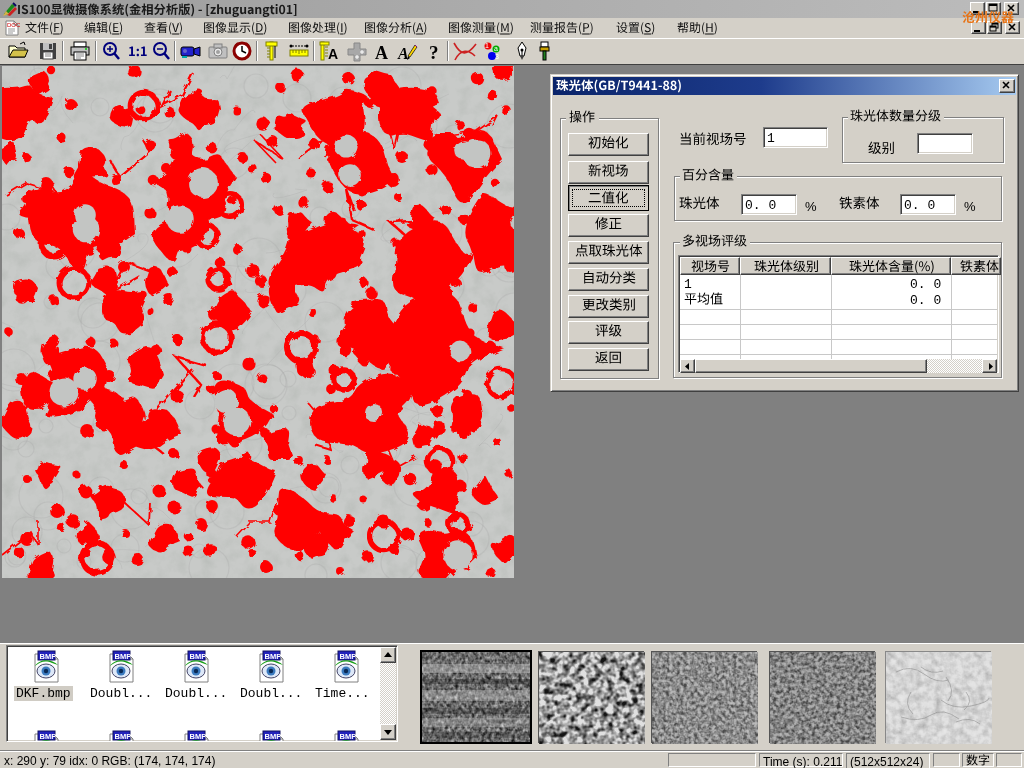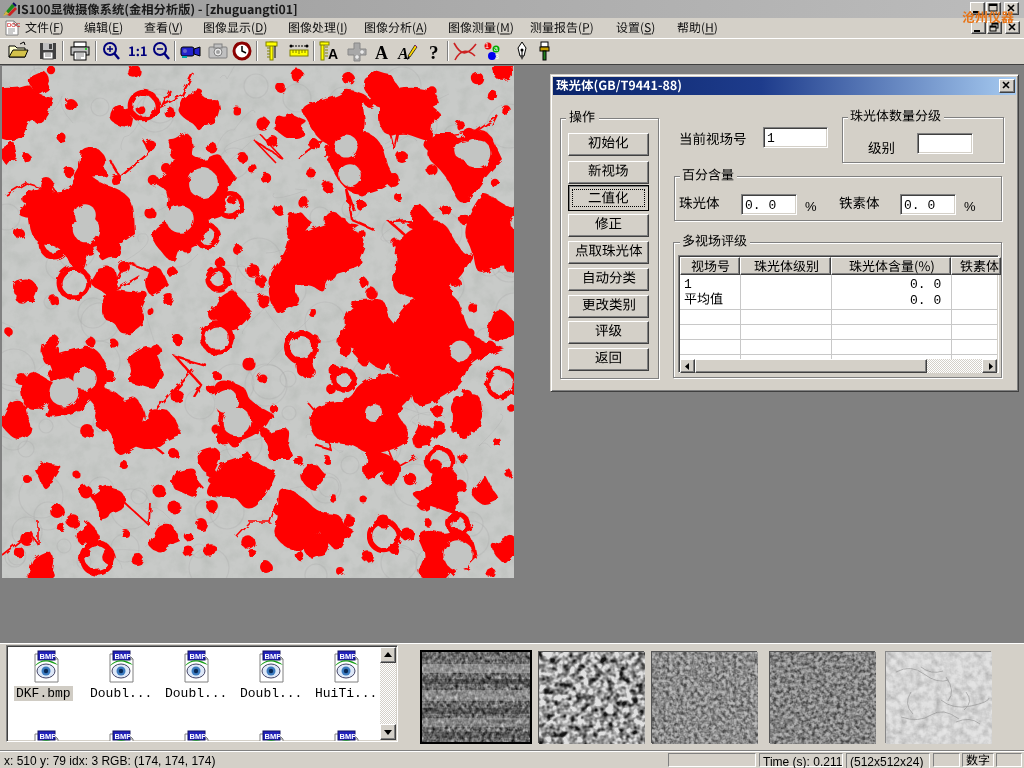--- a/index.html
+++ b/index.html
@@ -1088,21 +1088,21 @@
 <path d="M4 16 C9 8 21 9 27 15 L21 13 C14 10 9 12 4 16 Z" fill="#18a018"></path>
 <ellipse cx="15" cy="21" rx="9" ry="7" fill="#dde8f8" stroke="#446"></ellipse>
 <circle cx="15" cy="21" r="4.5" fill="#3a7abf"></circle>
 <circle cx="15" cy="21" r="2.2" fill="#0a2a55"></circle>
 </svg>
   </div>
 <div class="abs" style="left:14px;top:686px;background:#d0ccc4;font:13px 'Liberation Mono',monospace;color:#000;padding:0 2px">DKF.bmp</div>
 <div class="abs" style="left:88px;top:686px;font:13px 'Liberation Mono',monospace;color:#000;padding:0 2px">Doubl...</div>
 <div class="abs" style="left:163px;top:686px;font:13px 'Liberation Mono',monospace;color:#000;padding:0 2px">Doubl...</div>
 <div class="abs" style="left:238px;top:686px;font:13px 'Liberation Mono',monospace;color:#000;padding:0 2px">Doubl...</div>
-<div class="abs" style="left:313px;top:686px;font:13px 'Liberation Mono',monospace;color:#000;padding:0 2px">HuiTi...</div>
+<div class="abs" style="left:313px;top:686px;font:13px 'Liberation Mono',monospace;color:#000;padding:0 2px">Time...</div>
 <div class="abs" style="left:420px;top:650px;width:112px;height:94px;border:2px solid #000">
     <svg width="108" height="90">
       <defs>
         <filter id="tb1" color-interpolation-filters="sRGB" x="0" y="0" width="100%" height="100%">
 <feTurbulence type="fractalNoise" baseFrequency="0.3 0.25" numOctaves="2" seed="21"></feTurbulence>
 <feColorMatrix type="matrix" values="0.75 0.75 0 0 -0.3  0.75 0.75 0 0 -0.3  0.75 0.75 0 0 -0.3  0 0 0 0 1"></feColorMatrix>
 </filter>
       </defs>
       <rect width="108" height="90" fill="#383838"></rect>
       <rect width="108" height="90" filter="url(#tb1)" opacity="0.85"></rect>
@@ -1186,21 +1186,21 @@
         <path d="M15 65 q18 6 30 -2 t28 4"></path>
         <path d="M60 25 q10 14 2 24"></path>
         <path d="M25 40 q-8 12 2 22"></path>
         <path d="M70 70 q14 -6 24 2"></path>
         <path d="M35 15 q10 8 22 4"></path>
         <path d="M80 40 q8 10 -2 18"></path>
       </g>
     </svg>
   </div>
 <div class="abs" style="left:0;top:750px;width:1024px;height:18px;background:#d4d0c8;border-top:1px solid #808080;box-shadow:0 1px 0 #fff inset"></div>
-<div class="abs" style="left:4px;top:754px;font:12px 'Liberation Sans';color:#000">x: 510 y: 79  idx: 3  RGB: (174, 174, 174)</div>
+<div class="abs" style="left:4px;top:754px;font:12px 'Liberation Sans';color:#000">x: 290 y: 79  idx: 0  RGB: (174, 174, 174)</div>
 <div class="abs" style="left:668px;top:753px;width:88px;height:14px;border:1px solid;border-color:#808080 #fff #fff #808080"></div>
 <div class="abs" style="left:759px;top:753px;width:84px;height:14px;border:1px solid;border-color:#808080 #fff #fff #808080">
     <div style="position:absolute;left:3px;top:1px;font:12px 'Liberation Sans';color:#000;white-space:nowrap">Time (s): 0.211</div>
   </div>
 <div class="abs" style="left:846px;top:753px;width:84px;height:16px;border:1px solid;border-color:#808080 #fff #fff #808080">
     <div style="position:absolute;left:3px;top:1px;font:12px 'Liberation Sans';color:#000;white-space:nowrap">(512x512x24)</div>
   </div>
 <div class="abs" style="left:933px;top:753px;width:27px;height:14px;border:1px solid;border-color:#808080 #fff #fff #808080"></div>
 <div class="abs" style="left:962px;top:753px;width:32px;height:14px;border:1px solid;border-color:#808080 #fff #fff #808080"></div>
 <div class="abs" style="left:966px;top:754px">

